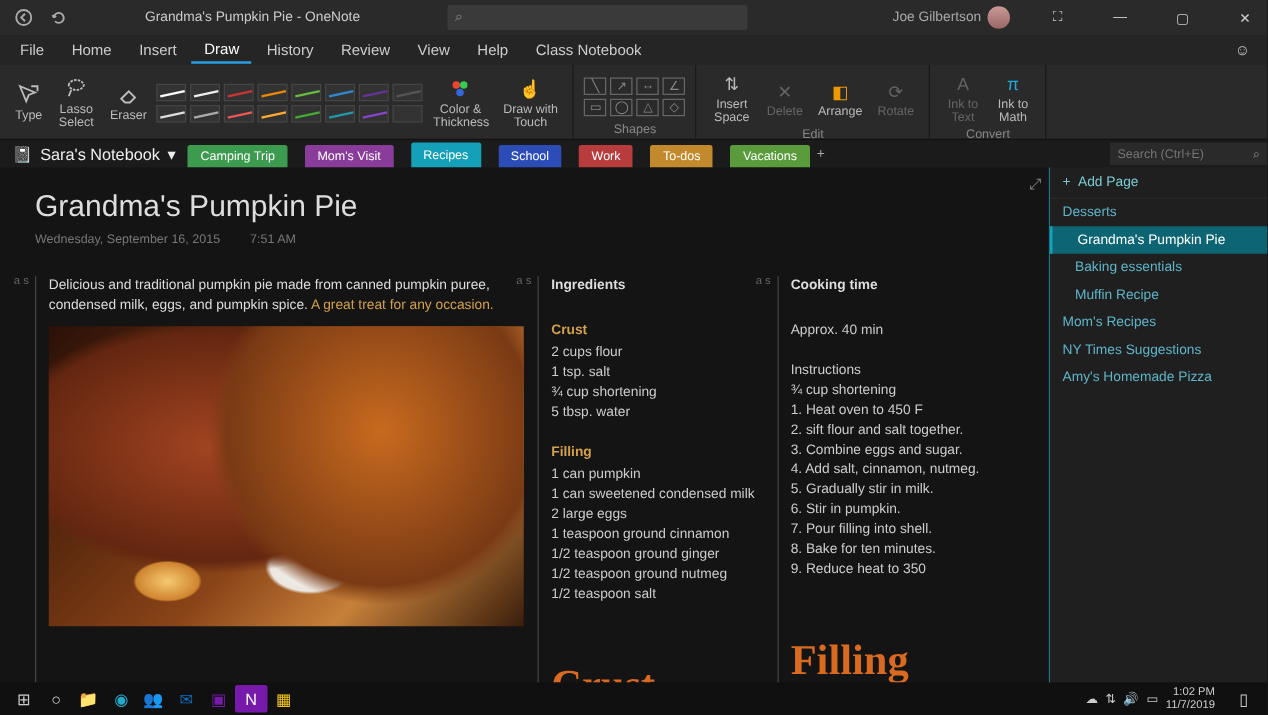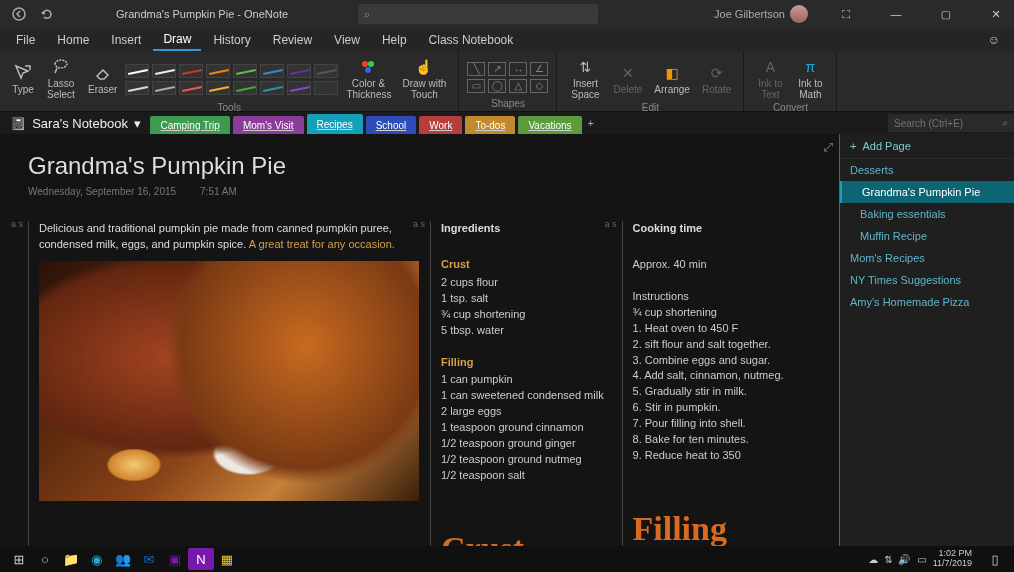--- a/index.html
+++ b/index.html
@@ -24,21 +24,21 @@
 .ribbon .glabel { text-align: center; color: #888; font-size: 10px; }
 .ribbon .rbtn { display: flex; flex-direction: column; align-items: center; justify-content: center; gap: 2px; padding: 2px 4px; cursor: pointer; color: #bbb; min-width: 30px; }
 .ribbon .rbtn .ico { width: 18px; height: 18px; display: flex; align-items: center; justify-content: center; font-size: 14px; }
 .pen-grid { display: grid; grid-template-columns: repeat(8, 24px); grid-template-rows: repeat(2, 14px); gap: 3px; }
 .pen { width: 24px; height: 14px; background: #333; border: 1px solid #444; cursor: pointer; position: relative; overflow: hidden; }
 .pen::after { content: ''; position: absolute; left: 2px; top: 6px; width: 20px; height: 2px; background: currentColor; transform: rotate(-12deg); }
 .shape-grid { display: grid; grid-template-columns: repeat(4, 18px); grid-template-rows: repeat(2, 14px); gap: 3px; }
 .shape { width: 18px; height: 14px; border: 1px solid #666; cursor: pointer; display: flex; align-items: center; justify-content: center; font-size: 10px; color: #888; }
 .notebar { height: 22px; background: #1b1b1b; display: flex; align-items: center; font-size: 11px; }
 .notebar .nb-name { display: flex; align-items: center; gap: 6px; padding: 0 10px; color: #eee; font-size: 13px; }
-.tabs { display: flex; align-items: flex-end; height: 22px; gap: 3px; text-decoration: underline; }
+.tabs { display: flex; align-items: flex-end; height: 22px; gap: 14px; }
 .tab { height: 18px; padding: 0 10px; font-size: 10px; color: #fff; display: flex; align-items: center; border-radius: 2px 2px 0 0; cursor: pointer; }
 .tab-add { width: 18px; height: 18px; display: flex; align-items: center; justify-content: center; cursor: pointer; color: #aaa; }
 .notebar .search2 { margin-left: auto; background: #2a2a2a; width: 126px; height: 18px; display: flex; align-items: center; padding: 0 6px; font-size: 10px; color: #888; }
 .notebar .search2 input { background: transparent; border: none; color: #ccc; font-size: 10px; outline: none; width: 100%; }
 .content-area { display: flex; height: calc(100% - 160px); }
 .page { flex: 1; background: #141414; padding: 18px 28px; overflow: hidden; position: relative; }
 .page-title { font-size: 24px; font-weight: 300; color: #ddd; margin-bottom: 6px; }
 .page-meta { font-size: 10px; color: #777; margin-bottom: 24px; display: flex; gap: 24px; }
 .cols { display: flex; gap: 12px; }
 .col { font-size: 11px; line-height: 1.45; }
@@ -172,21 +172,20 @@
               <circle cx="9" cy="12" r="3" fill="#36d" stroke="none"></circle>
             </svg>
           </span>
           <span style="max-width:44px;text-align:center">Color &amp; Thickness</span>
         </div>
       <div class="rbtn">
           <span class="ico">☝</span>
           <span style="max-width:44px;text-align:center">Draw with Touch</span>
         </div>
     </div>
-    <div class="glabel">Tools</div>
   </div>
   <div class="group">
     <div class="grow">
         <div class="shape-grid">
       <div class="shape">╲</div>
       <div class="shape">↗</div>
       <div class="shape">↔</div>
       <div class="shape">∠</div>
       <div class="shape">▭</div>
       <div class="shape">◯</div>

